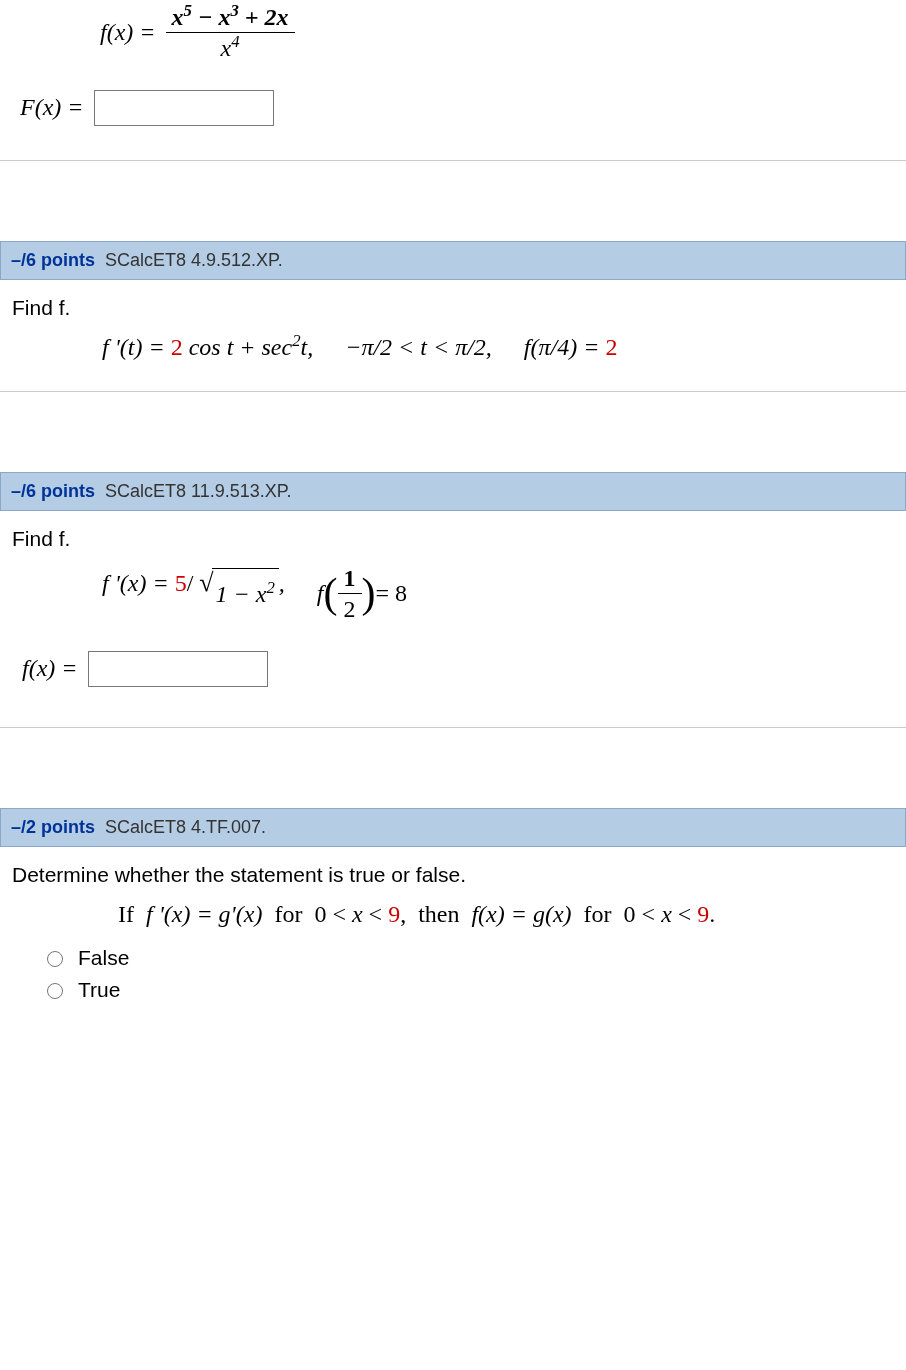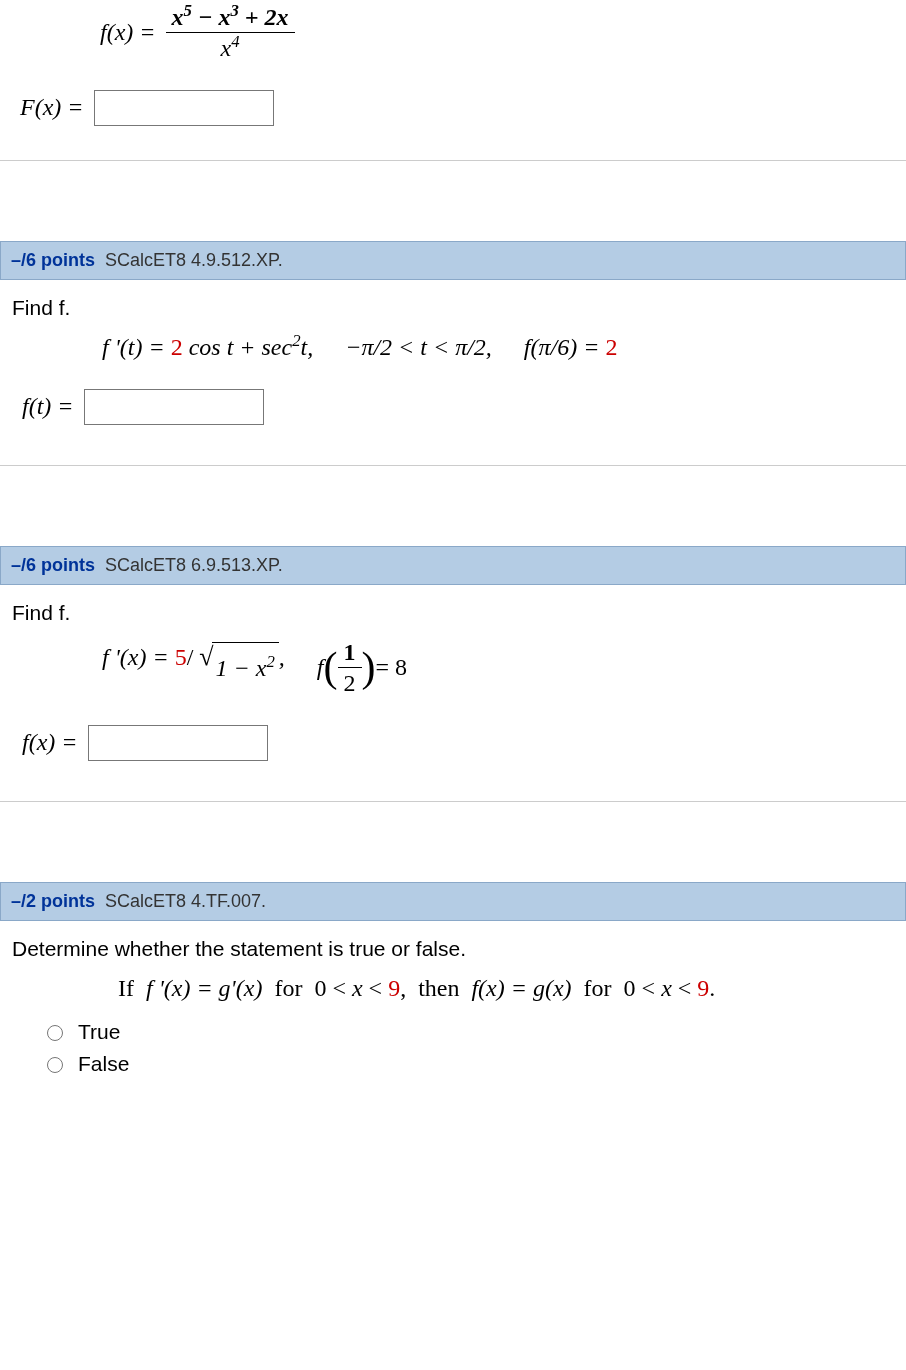--- a/index.html
+++ b/index.html
@@ -155,36 +155,32 @@
       <span>Find f.</span>
     </div>
     <div class="math-block">
       <span>
         <span>f '(t) = </span><span class="red">2</span><span> cos t + sec</span><sup>2</sup><span>t,</span>
       </span>
       &nbsp;&nbsp;
       <span>−π/2 &lt; t &lt; π/2,</span>
       &nbsp;&nbsp;
       <span>
-        <span>f(π/6) = </span><span class="red">2</span>
-      </span>
-    </div>
-    <div class="answer-row">
-      <span class="answer-label">f(t) = </span>
-      <input class="answer-input" type="text" style="">
+        <span>f(π/4) = </span><span class="red">2</span>
+      </span>
     </div>
   </div>
 </div>
 
 <div class="spacer"></div>
 
 <div class="section">
   <div class="question-header">
     <span class="points">–/6 points</span>
-    &nbsp;<span class="ref">SCalcET8 6.9.513.XP.</span>
+    &nbsp;<span class="ref">SCalcET8 11.9.513.XP.</span>
   </div>
   <div class="qbody">
     <div class="prompt">
       <span>Find f.</span>
     </div>
     <div class="math-block">
       <span>
         <span>f '(x) = </span><span class="red">5</span><span style="font-style:normal;">/</span>
         <span class="sqrt">
           <span class="sqrt-sym">√</span>
@@ -219,20 +215,20 @@
     <span class="points">–/2 points</span>
     &nbsp;<span class="ref">SCalcET8 4.TF.007.</span>
   </div>
   <div class="qbody" style="border-bottom:none;">
     <div class="prompt">Determine whether the statement is true or false.</div>
     <div class="math-inline indent" style="margin-bottom:18px;">
       <span style="font-style:normal;">If&nbsp;&nbsp;</span><span>f '(x) = g'(x)</span><span style="font-style:normal;">&nbsp;&nbsp;for&nbsp;&nbsp;</span><span style="font-style:normal;">0 &lt; </span><span>x</span><span style="font-style:normal;"> &lt; </span><span class="red">9</span><span style="font-style:normal;">,&nbsp;&nbsp;then&nbsp;&nbsp;</span><span>f(x) = g(x)</span><span style="font-style:normal;">&nbsp;&nbsp;for&nbsp;&nbsp;0 &lt; </span><span>x</span><span style="font-style:normal;"> &lt; </span><span class="red">9</span><span style="font-style:normal;">.</span>
     </div>
     <label class="radio-row">
       <input type="radio" name="q4" style="">
-      <span>True</span>
+      <span>False</span>
     </label>
     <label class="radio-row">
       <input type="radio" name="q4" style="">
-      <span>False</span>
+      <span>True</span>
     </label>
   </div>
 </div>
 
 </body></html>

